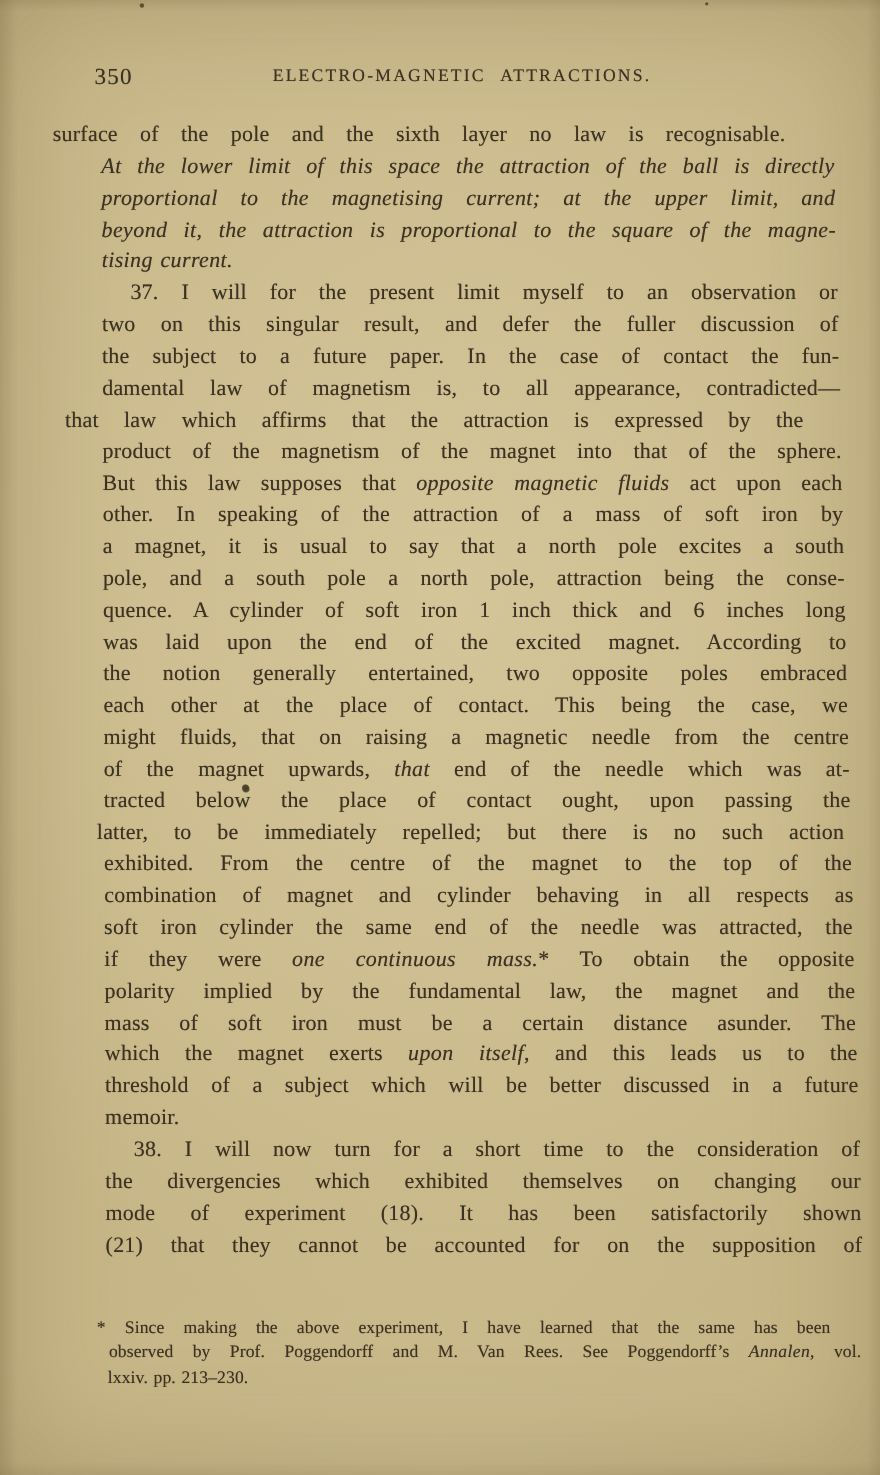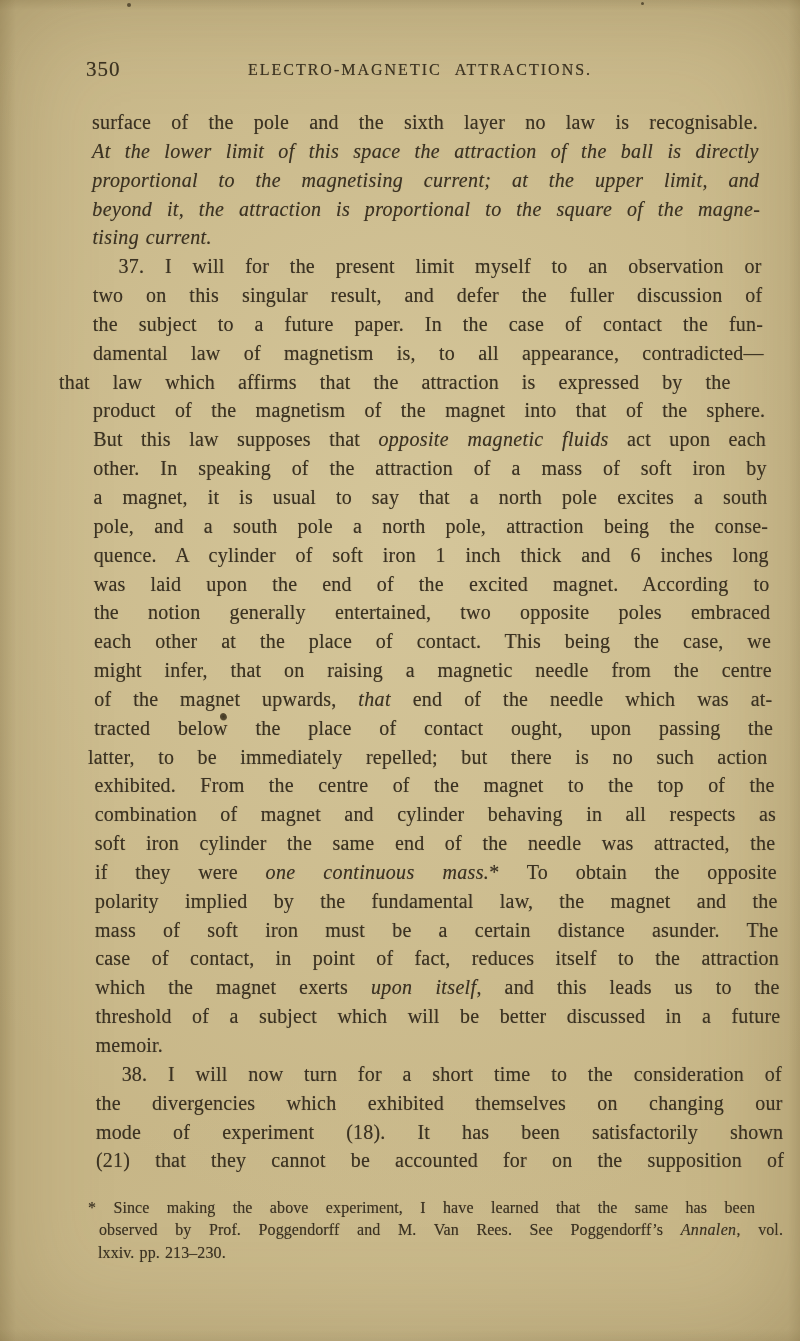--- a/index.html
+++ b/index.html
@@ -54,50 +54,49 @@
     border-radius:40% 60% 45% 55%; opacity:0.9;
   }
 </style>
 </head>
 <body>
 
 <div class="page">
   <div class="pagenum">350</div>
   <div class="runhead">ELECTRO-MAGNETIC ATTRACTIONS.</div>
   <div id="body-lines">
-      <div class="line" style="margin-left: 92px; width: 666px;"><span>surface of the pole and the sixth layer no law is recognisable.</span></div>
+      <div class="line" style="margin-left: 48px; width: 666px;"><span>surface of the pole and the sixth layer no law is recognisable.</span></div>
       <div class="line" style="margin-left: 92.1111px; width: 666.611px;"><span class="it">At the lower limit of this space the attraction of the ball is directly</span></div>
       <div class="line" style="margin-left: 92.2222px; width: 667.222px;"><span class="it">proportional to the magnetising current; at the upper limit, and</span></div>
       <div class="line" style="margin-left: 92.3333px; width: 667.833px;"><span class="it">beyond it, the attraction is proportional to the square of the magne-</span></div>
       <div class="line nojust" style="margin-left: 92.4444px; width: 668.444px;"><span class="it">tising current.</span></div>
       <div class="line" style="margin-left: 92.5556px; width: 669.056px; text-indent: 26px;"><span>37. I will for the present limit myself to an observation or</span></div>
       <div class="line" style="margin-left: 92.6667px; width: 669.667px;"><span>two on this singular result, and defer the fuller discussion of</span></div>
       <div class="line" style="margin-left: 92.7778px; width: 670.278px;"><span>the subject to a future paper. In the case of contact the fun-</span></div>
       <div class="line" style="margin-left: 92.8889px; width: 670.889px;"><span>damental law of magnetism is, to all appearance, contradicted—</span></div>
       <div class="line" style="margin-left: 59px; width: 671.5px;"><span>that law which affirms that the attraction is expressed by the</span></div>
       <div class="line" style="margin-left: 93.1111px; width: 672.111px;"><span>product of the magnetism of the magnet into that of the sphere.</span></div>
       <div class="line" style="margin-left: 93.2222px; width: 672.722px;"><span>But this law supposes that </span><span class="it">opposite magnetic fluids</span><span> act upon each</span></div>
       <div class="line" style="margin-left: 93.3333px; width: 673.333px;"><span>other. In speaking of the attraction of a mass of soft iron by</span></div>
       <div class="line" style="margin-left: 93.4444px; width: 673.944px;"><span>a magnet, it is usual to say that a north pole excites a south</span></div>
       <div class="line" style="margin-left: 93.5556px; width: 674.556px;"><span>pole, and a south pole a north pole, attraction being the conse-</span></div>
       <div class="line" style="margin-left: 93.6667px; width: 675.167px;"><span>quence. A cylinder of soft iron 1 inch thick and 6 inches long</span></div>
       <div class="line" style="margin-left: 93.7778px; width: 675.778px;"><span>was laid upon the end of the excited magnet. According to</span></div>
       <div class="line" style="margin-left: 93.8889px; width: 676.389px;"><span>the notion generally entertained, two opposite poles embraced</span></div>
       <div class="line" style="margin-left: 94px; width: 677px;"><span>each other at the place of contact. This being the case, we</span></div>
-      <div class="line" style="margin-left: 94.1111px; width: 677.611px;"><span>might infer, that on raising a magnetic needle from the centre</span></div>
+      <div class="line" style="margin-left: 94.1111px; width: 677.611px;"><span>might fluids, that on raising a magnetic needle from the centre</span></div>
       <div class="line" style="margin-left: 94.2222px; width: 678.222px;"><span>of the magnet upwards, </span><span class="it">that</span><span> end of the needle which was at-</span></div>
       <div class="line" style="margin-left: 94.3333px; width: 678.833px;"><span>tracted below the place of contact ought, upon passing the</span></div>
       <div class="line" style="margin-left: 88px; width: 679.444px;"><span>latter, to be immediately repelled; but there is no such action</span></div>
       <div class="line" style="margin-left: 94.5556px; width: 680.056px;"><span>exhibited. From the centre of the magnet to the top of the</span></div>
       <div class="line" style="margin-left: 94.7778px; width: 681.278px;"><span>combination of magnet and cylinder behaving in all respects as</span></div>
       <div class="line" style="margin-left: 94.6667px; width: 680.667px;"><span>soft iron cylinder the same end of the needle was attracted, the</span></div>
       <div class="line" style="margin-left: 94.8889px; width: 681.889px;"><span>if they were </span><span class="it">one continuous mass.</span><span>* To obtain the opposite</span></div>
       <div class="line" style="margin-left: 95px; width: 682.5px;"><span>polarity implied by the fundamental law, the magnet and the</span></div>
       <div class="line" style="margin-left: 95.1111px; width: 683.111px;"><span>mass of soft iron must be a certain distance asunder. The</span></div>
-      <div class="line" style="margin-left: 95.2222px; width: 683.722px;"><span>case of contact, in point of fact, reduces itself to the attraction</span></div>
       <div class="line" style="margin-left: 95.3333px; width: 684.333px;"><span>which the magnet exerts </span><span class="it">upon itself</span><span>, and this leads us to the</span></div>
       <div class="line" style="margin-left: 95.4444px; width: 684.944px;"><span>threshold of a subject which will be better discussed in a future</span></div>
       <div class="line nojust" style="margin-left: 95.5556px; width: 685.556px;"><span>memoir.</span></div>
       <div class="line" style="margin-left: 95.6667px; width: 686.167px; text-indent: 26px;"><span>38. I will now turn for a short time to the consideration of</span></div>
       <div class="line" style="margin-left: 95.7778px; width: 686.778px;"><span>the divergencies which exhibited themselves on changing our</span></div>
       <div class="line" style="margin-left: 95.8889px; width: 687.389px;"><span>mode of experiment (18). It has been satisfactorily shown</span></div>
       <div class="line" style="margin-left: 96px; width: 688px;"><span>(21) that they cannot be accounted for on the supposition of</span></div>
     </div>
   <div id="footnote-lines">
       <div class="line" style="margin-left: 88px; width: 667px;"><span>* Since making the above experiment, I have learned that the same has been</span></div>

